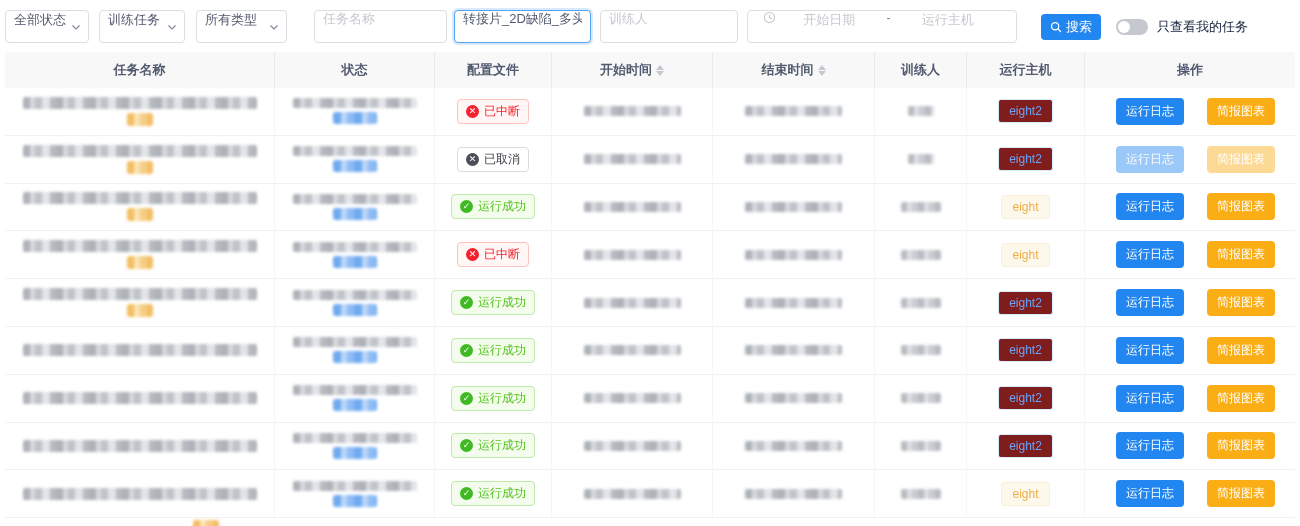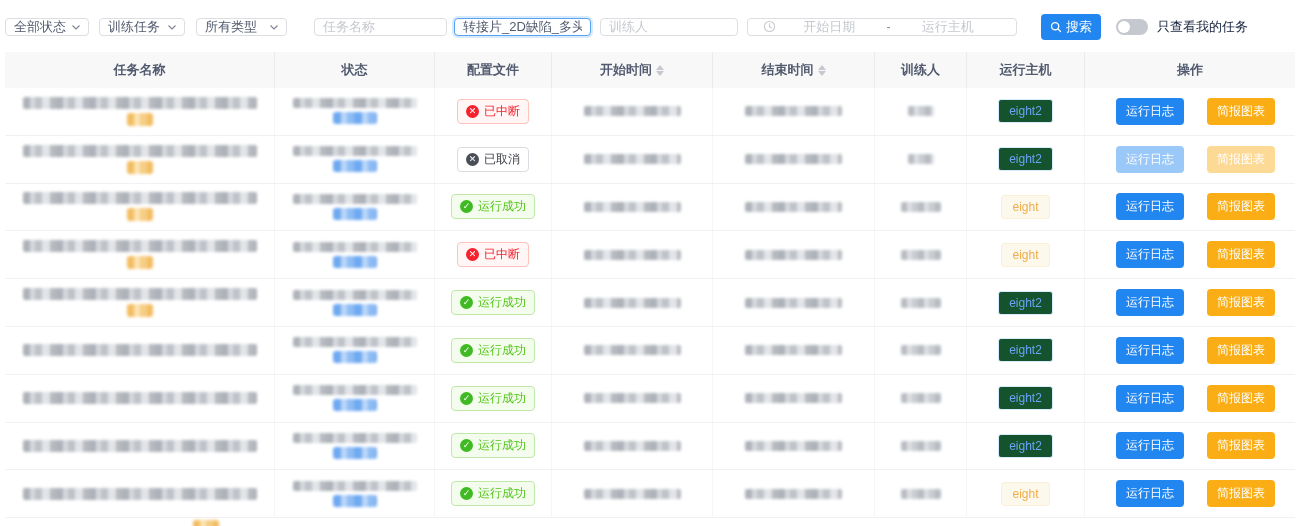--- a/index.html
+++ b/index.html
@@ -4,22 +4,22 @@
 <style>
   * { margin:0; padding:0; box-sizing:border-box; }
   html,body { width:1300px; height:526px; overflow:hidden; background:#fff;
     font-family:"Liberation Sans","DejaVu Sans",sans-serif; }
   :root{
     --primary:#2186f0; --warning:#faad14; --success:#52c41a; --danger:#f5222d;
     --cols:270px 160px 117px 161px 162px 92px 118px 1fr;
   }
   
   .filter-bar{ display:flex; align-items:center; padding:9px 0 0 5px; height:44px; }
-  .ctrl{ height:18px; border:1px solid #dcdee2; border-radius:4px; background:#fff;
-    font-size:13px; display:flex; align-items:center; position:relative; }
+  .ctrl{ height:33px; border:1px solid #dcdee2; border-radius:4px; background:#fff;
+    font-size:13px; display:flex; align-items:flex-start; position:relative; }
   .select{ padding:0 22px 0 8px; color:#515a6e; cursor:pointer; }
   .select .chev{ position:absolute; right:7px; top:50%; transform:translateY(-50%); display:flex; }
   .inp{ padding:0 8px; color:#515a6e; }
   .inp input{ border:none; outline:none; width:100%; font-size:13px; color:#515a6e;
     font-family:inherit; background:transparent; }
   .inp input::placeholder{ color:#c5c8ce; }
   .inp.focused{ border-color:#57a3f3; box-shadow:0 0 0 2px rgba(45,140,240,.18); }
   .sel-status{ width:84px; margin-right:10px; }
   .sel-type{ width:86px; margin-right:11px; }
   .sel-cat{ width:91px; margin-right:27px; }
@@ -73,21 +73,21 @@
     line-height:13px; text-align:center; display:inline-block; font-weight:700; }
   .st-interrupted{ color:var(--danger); border-color:#ffc2bd; background:#fff6f5; }
   .st-interrupted .status-icon{ background:var(--danger); }
   .st-cancelled{ color:#3b3f47; border-color:#d9dce1; background:#fff; }
   .st-cancelled .status-icon{ background:#4a4e57; }
   .st-success{ color:var(--success); border-color:#bfe9a8; background:#f4fcee; }
   .st-success .status-icon{ background:#3fba23; }
   
   .host-tag{ display:inline-block; font-size:12px; padding:4px 10px; border-radius:3px;
     border:1px solid; }
-  .host-blue{ color:#6ba3f5; background:#14532d; border-color:#d9ecff; }
+  .host-blue{ color:#6ba3f5; background:#7f1d1d; border-color:#d9ecff; }
   .host-orange{ color:#f0ad49; background:#fdf8ec; border-color:#faf0d8; }
   
   .actions{ flex-direction:row; gap:12px; }
   .abtn{ border:none; border-radius:4px; color:#fff; font-size:12px; padding:5px 10px;
     cursor:pointer; font-family:inherit;margin-left:11px; }
   .abtn-log{ background:var(--primary); }
   .abtn-report{ background:var(--warning); }
   .actions-disabled .abtn{ opacity:.45; cursor:not-allowed; }
   
   .partial-tag{ position:absolute; left:193px; top:520px; }

